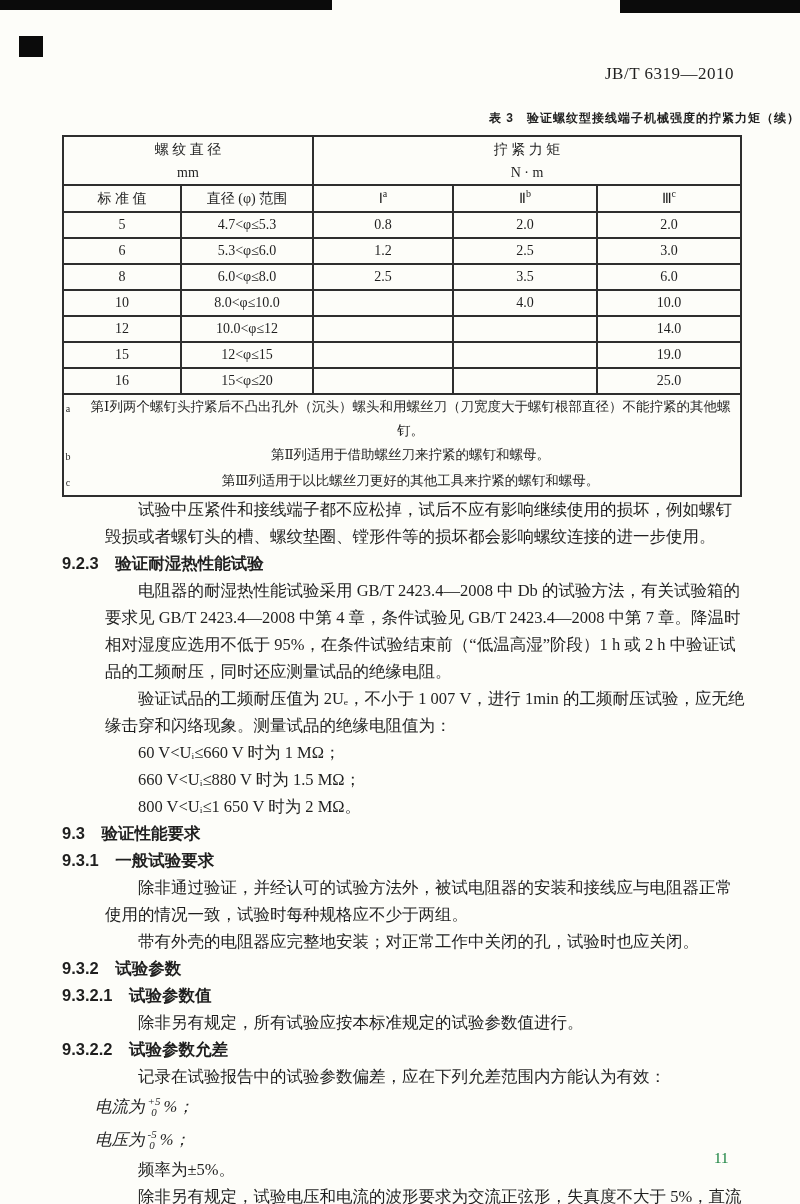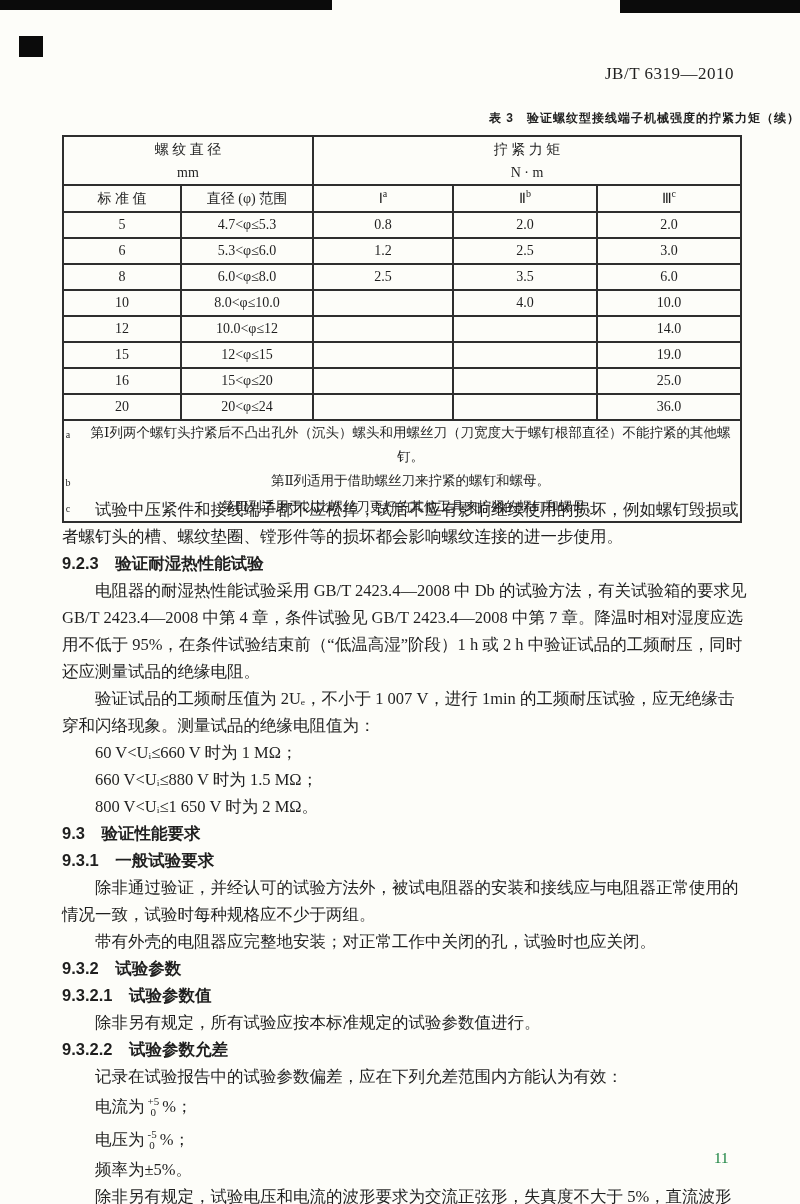--- a/index.html
+++ b/index.html
@@ -58,28 +58,28 @@
     font-size:13.5px;
   }
   .fn{display:flex;gap:9px;line-height:24px;}
   .fn .fnmark{font-size:10px;padding-top:2px;flex:0 0 auto;width:8px;}
   .fn .fntext{flex:1 1 auto;}
 
   .bodytext{
     position:absolute;top:496px;left:62px;width:686px;
     font-size:16.5px;line-height:27px;
   }
-  .bodytext .p{text-indent:2em;}
+  .bodytext .p{text-indent:2em;margin-left:43px;}
   .bodytext .h{
     font-family:"Liberation Sans","DejaVu Sans",sans-serif;
     font-weight:bold;text-indent:0;
   }
   .tol-line{
     display:flex;align-items:center;
-    height:33px;padding-left:33px;
+    height:33px;padding-left:33px;font-style:italic;
   }
   .tol-stack{
     display:inline-flex;flex-direction:column;
     font-size:11px;line-height:11px;
     text-align:center;margin:0 3px;
     font-family:"Liberation Serif","DejaVu Serif",serif;
   }
   .page-num{
     position:absolute;left:714px;top:1150px;
     font-size:15px;color:#15803d;
@@ -167,27 +167,20 @@
         <td></td>
           <td></td>
           <td>19.0</td>
       </tr>
       <tr>
         <td>16</td>
           <td>15&lt;φ≤20</td>
         <td></td>
           <td></td>
           <td>25.0</td>
-      </tr>
-      <tr>
-        <td>20</td>
-          <td>20&lt;φ≤24</td>
-        <td></td>
-          <td></td>
-          <td>36.0</td>
       </tr>
     </tbody>
     <tfoot>
       <tr>
         <td colspan="5" class="fncell">
           <div class="fn">
             <span class="fnmark">a</span>
             <span class="fntext">第Ⅰ列两个螺钉头拧紧后不凸出孔外（沉头）螺头和用螺丝刀（刀宽度大于螺钉根部直径）不能拧紧的其他螺钉。</span>
           </div>
           <div class="fn">

